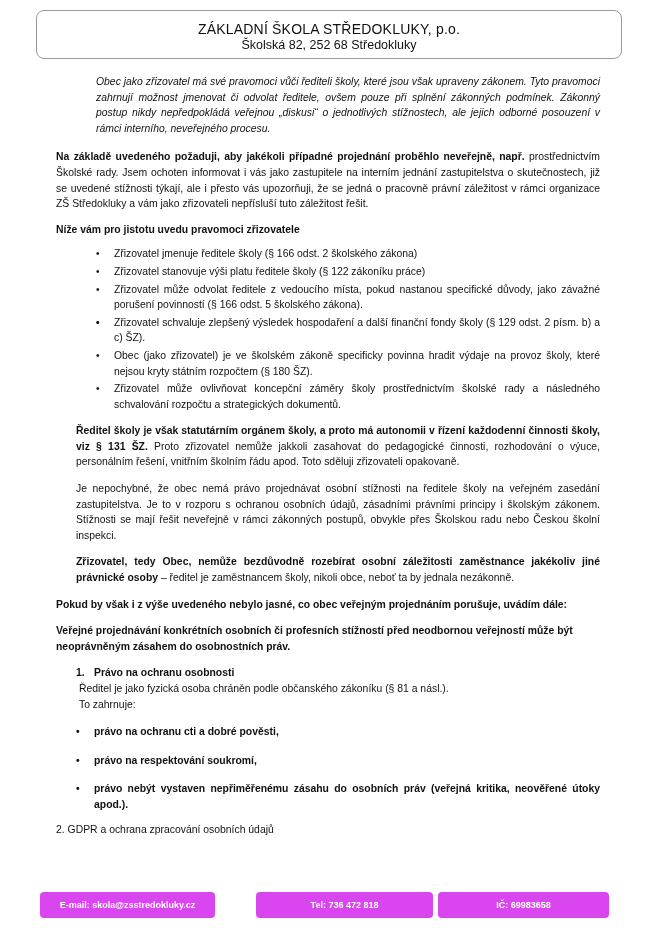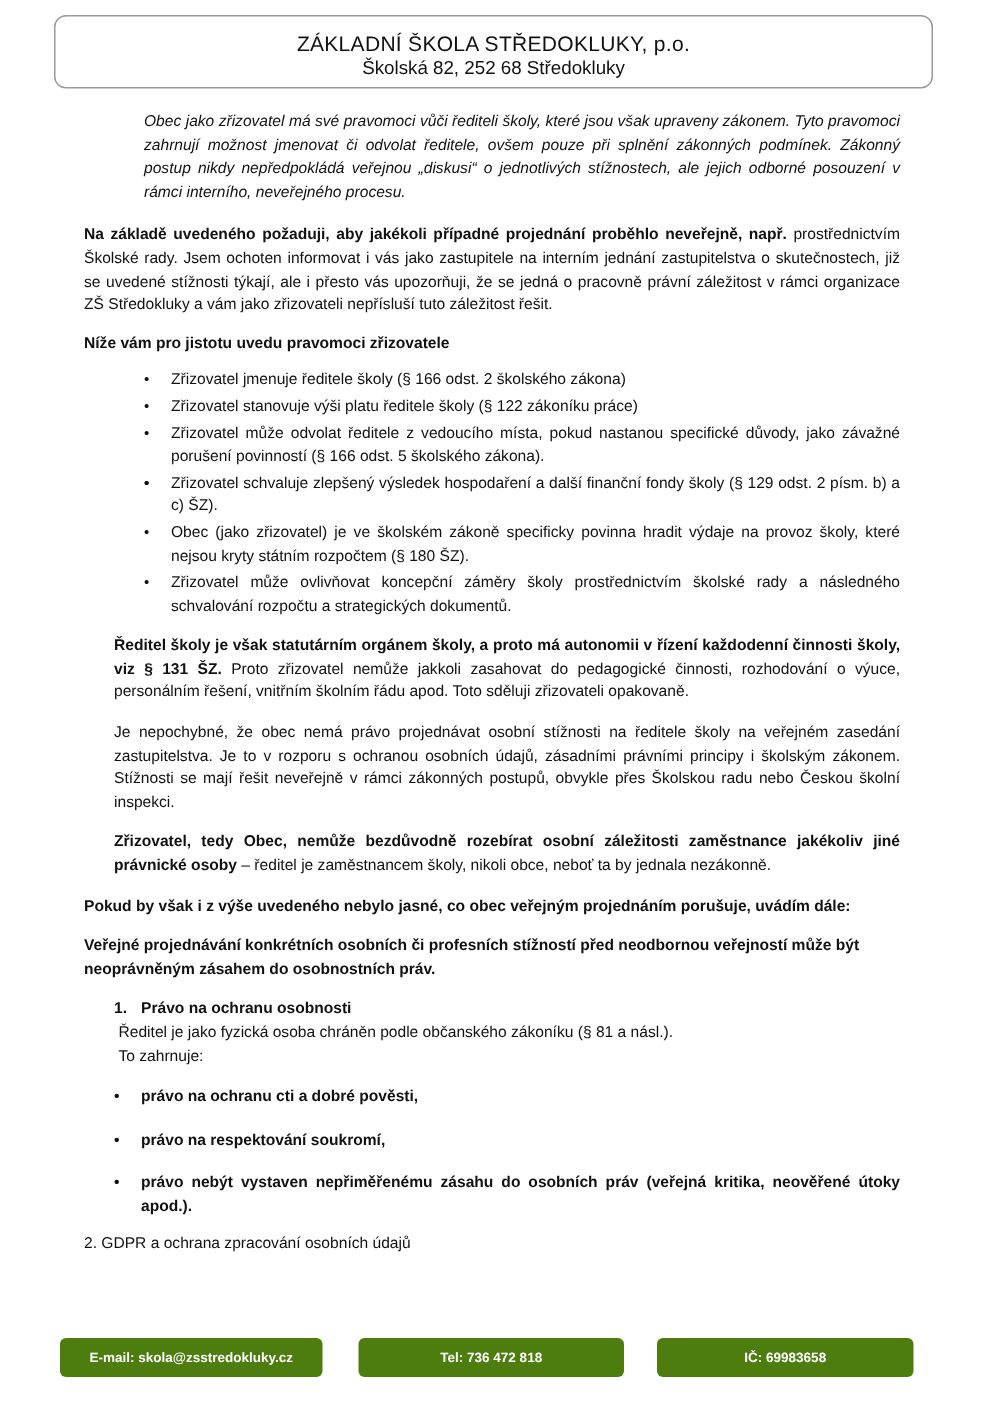--- a/index.html
+++ b/index.html
@@ -39,21 +39,21 @@
   .numbered .num-title .n { display: inline-block; width: 18px; }
   .numbered .sub { margin-left: 3px; }
   ul.rights { list-style: none; margin: 12px 0 0 0; padding: 0 0 0 20px; }
   ul.rights li { position: relative; padding-left: 18px; margin-bottom: 13px; font-weight: bold; text-align: justify; }
   ul.rights li .dot { position: absolute; left: 0; top: 0; }
   .gdpr { font-weight: normal; margin-top: -4px; }
 
   .footer { position: absolute; top: 892px; left: 0; width: 658px; height: 26px; }
   .pill {
     position: absolute; top: 0; height: 26px; border-radius: 4px;
-    background: #4d7c0f; color: #ffffff; font-size: 9px; font-weight: bold;
+    background: #d946ef; color: #ffffff; font-size: 9px; font-weight: bold;
     display: flex; align-items: center; justify-content: center;
   }
 </style>
 </head>
 <body>
 
 <div class="header">
   <div class="title">ZÁKLADNÍ ŠKOLA STŘEDOKLUKY, p.o.</div>
   <div class="addr">Školská 82, 252 68 Středokluky</div>
 </div>
@@ -95,15 +95,15 @@
     <li><span class="dot">•</span><span>právo na ochranu cti a dobré pověsti,</span></li>
     <li><span class="dot">•</span><span>právo na respektování soukromí,</span></li>
     <li><span class="dot">•</span><span>právo nebýt vystaven nepřiměřenému zásahu do osobních práv (veřejná kritika, neověřené útoky apod.).</span></li>
   </ul>
 
   <p class="gdpr">2. GDPR a ochrana zpracování osobních údajů</p>
 </div>
 
 <div class="footer">
   <div class="pill" style="left:40px;width:175px;">E-mail: skola@zsstredokluky.cz</div>
-  <div class="pill" style="left:239px;width:177px;">Tel: 736 472 818</div>
+  <div class="pill" style="left:256px;width:177px;">Tel: 736 472 818</div>
   <div class="pill" style="left:438px;width:171px;">IČ: 69983658</div>
 </div>
 
 </body></html>

